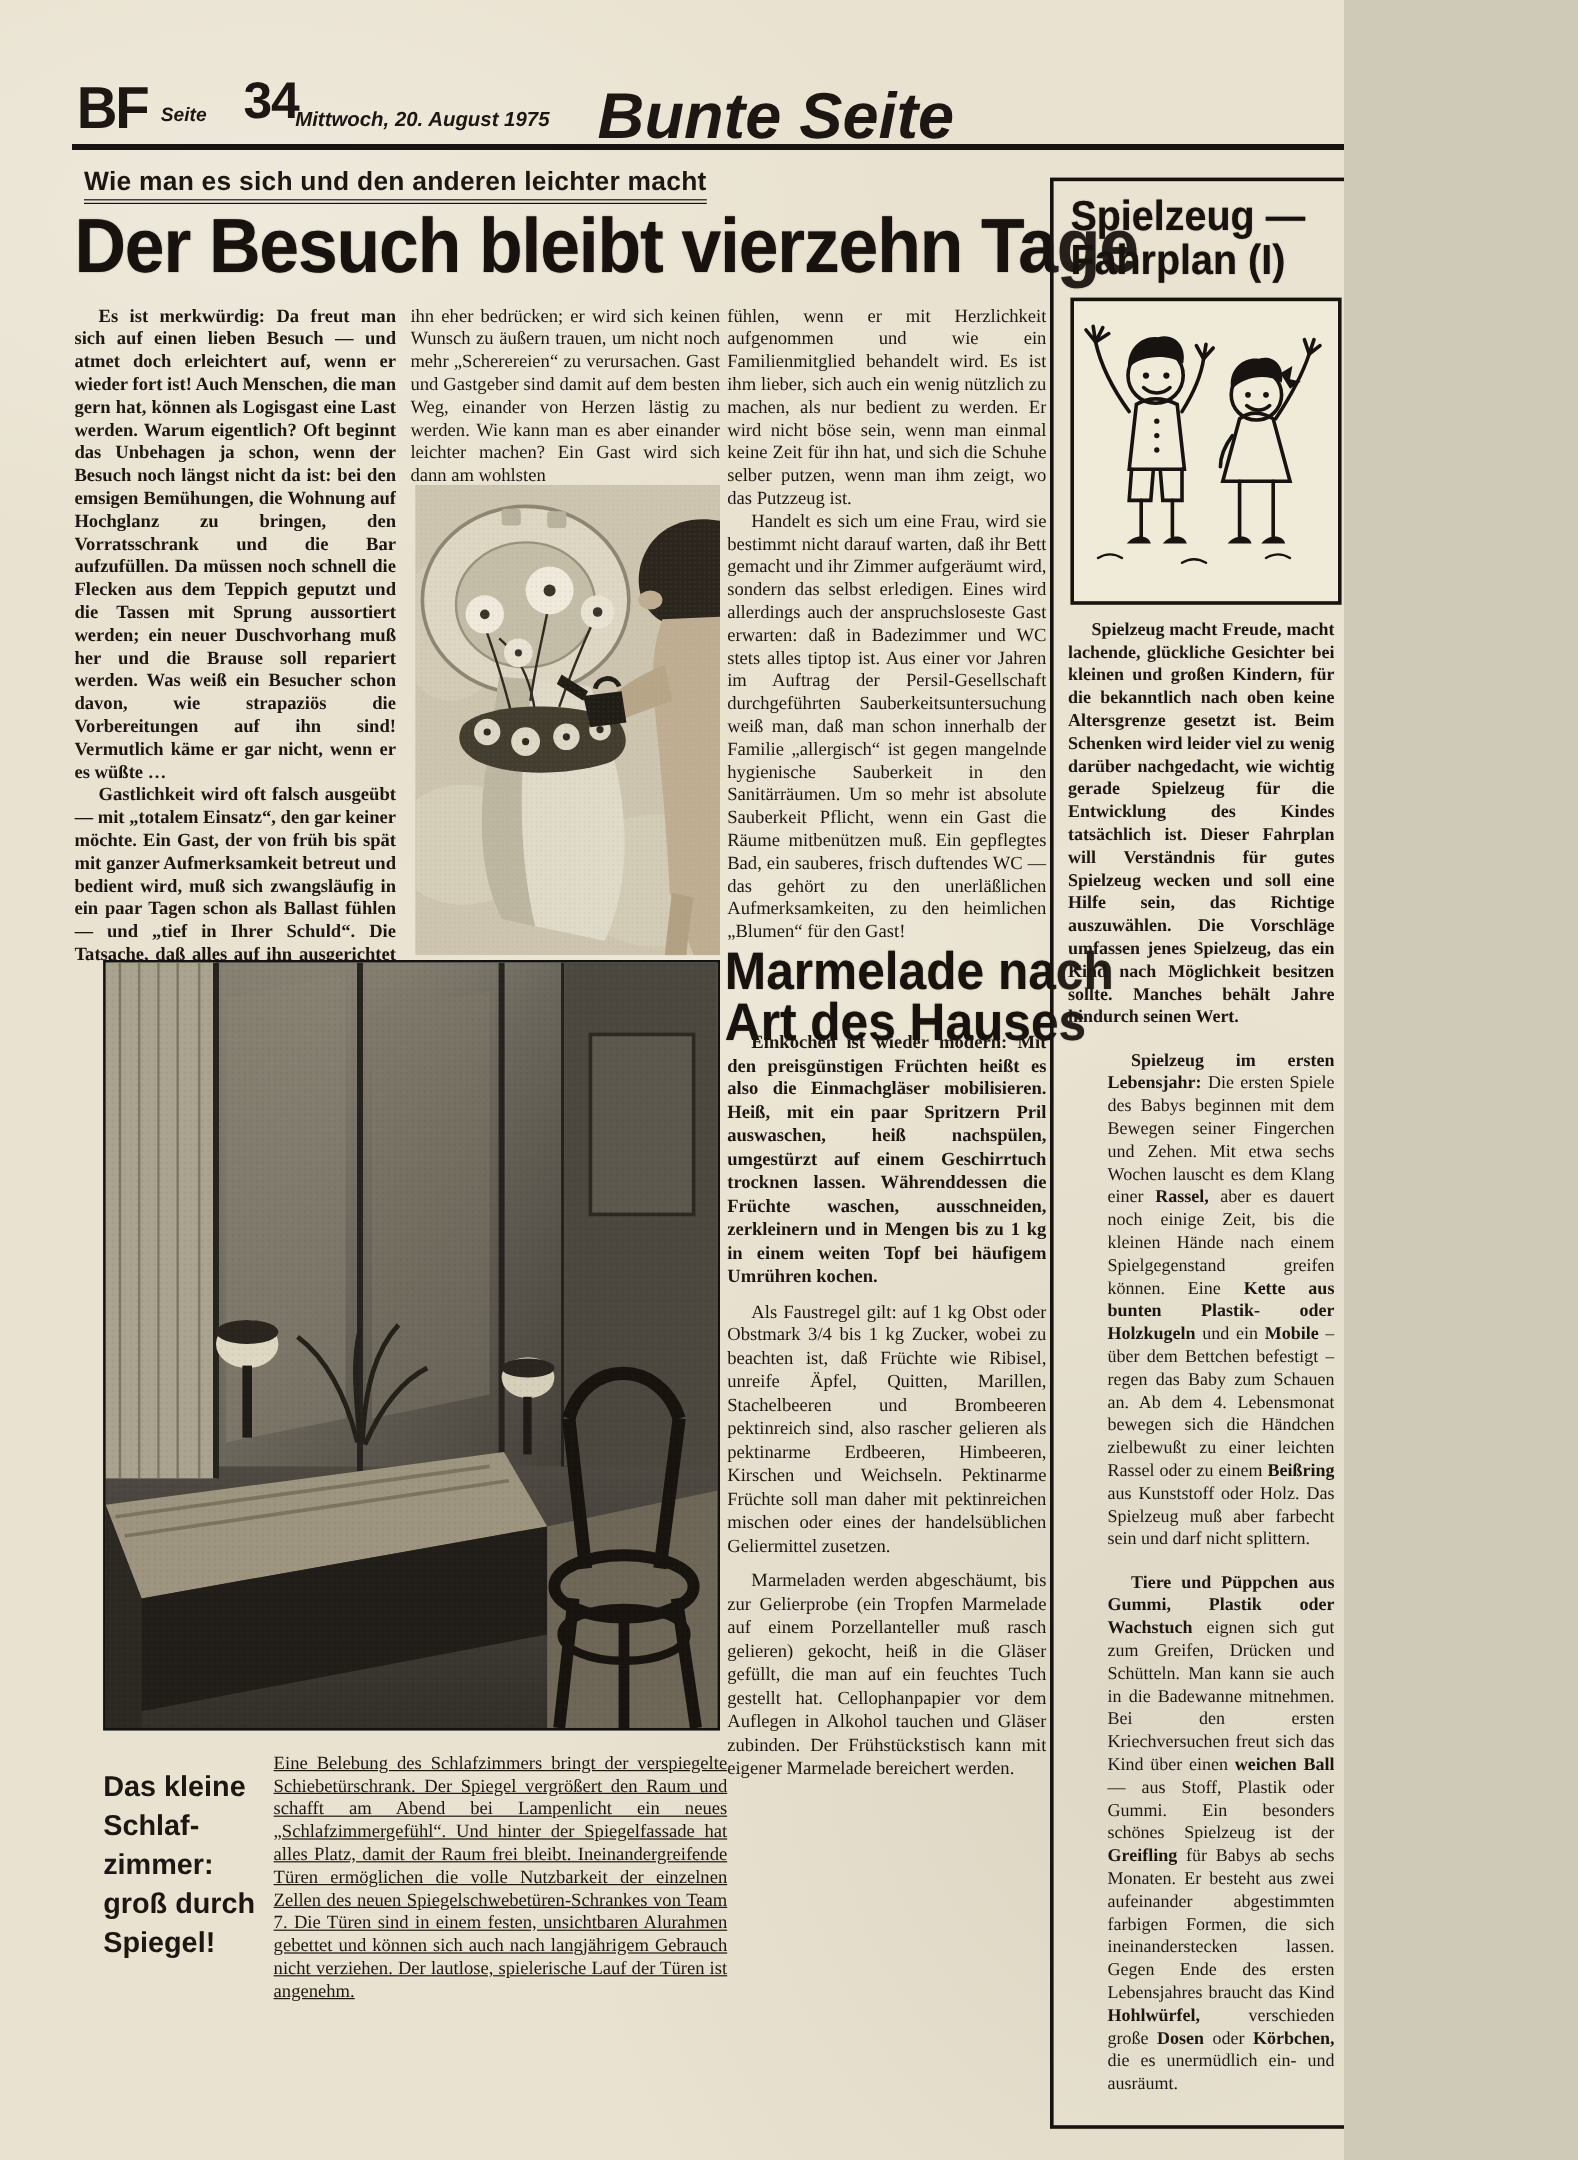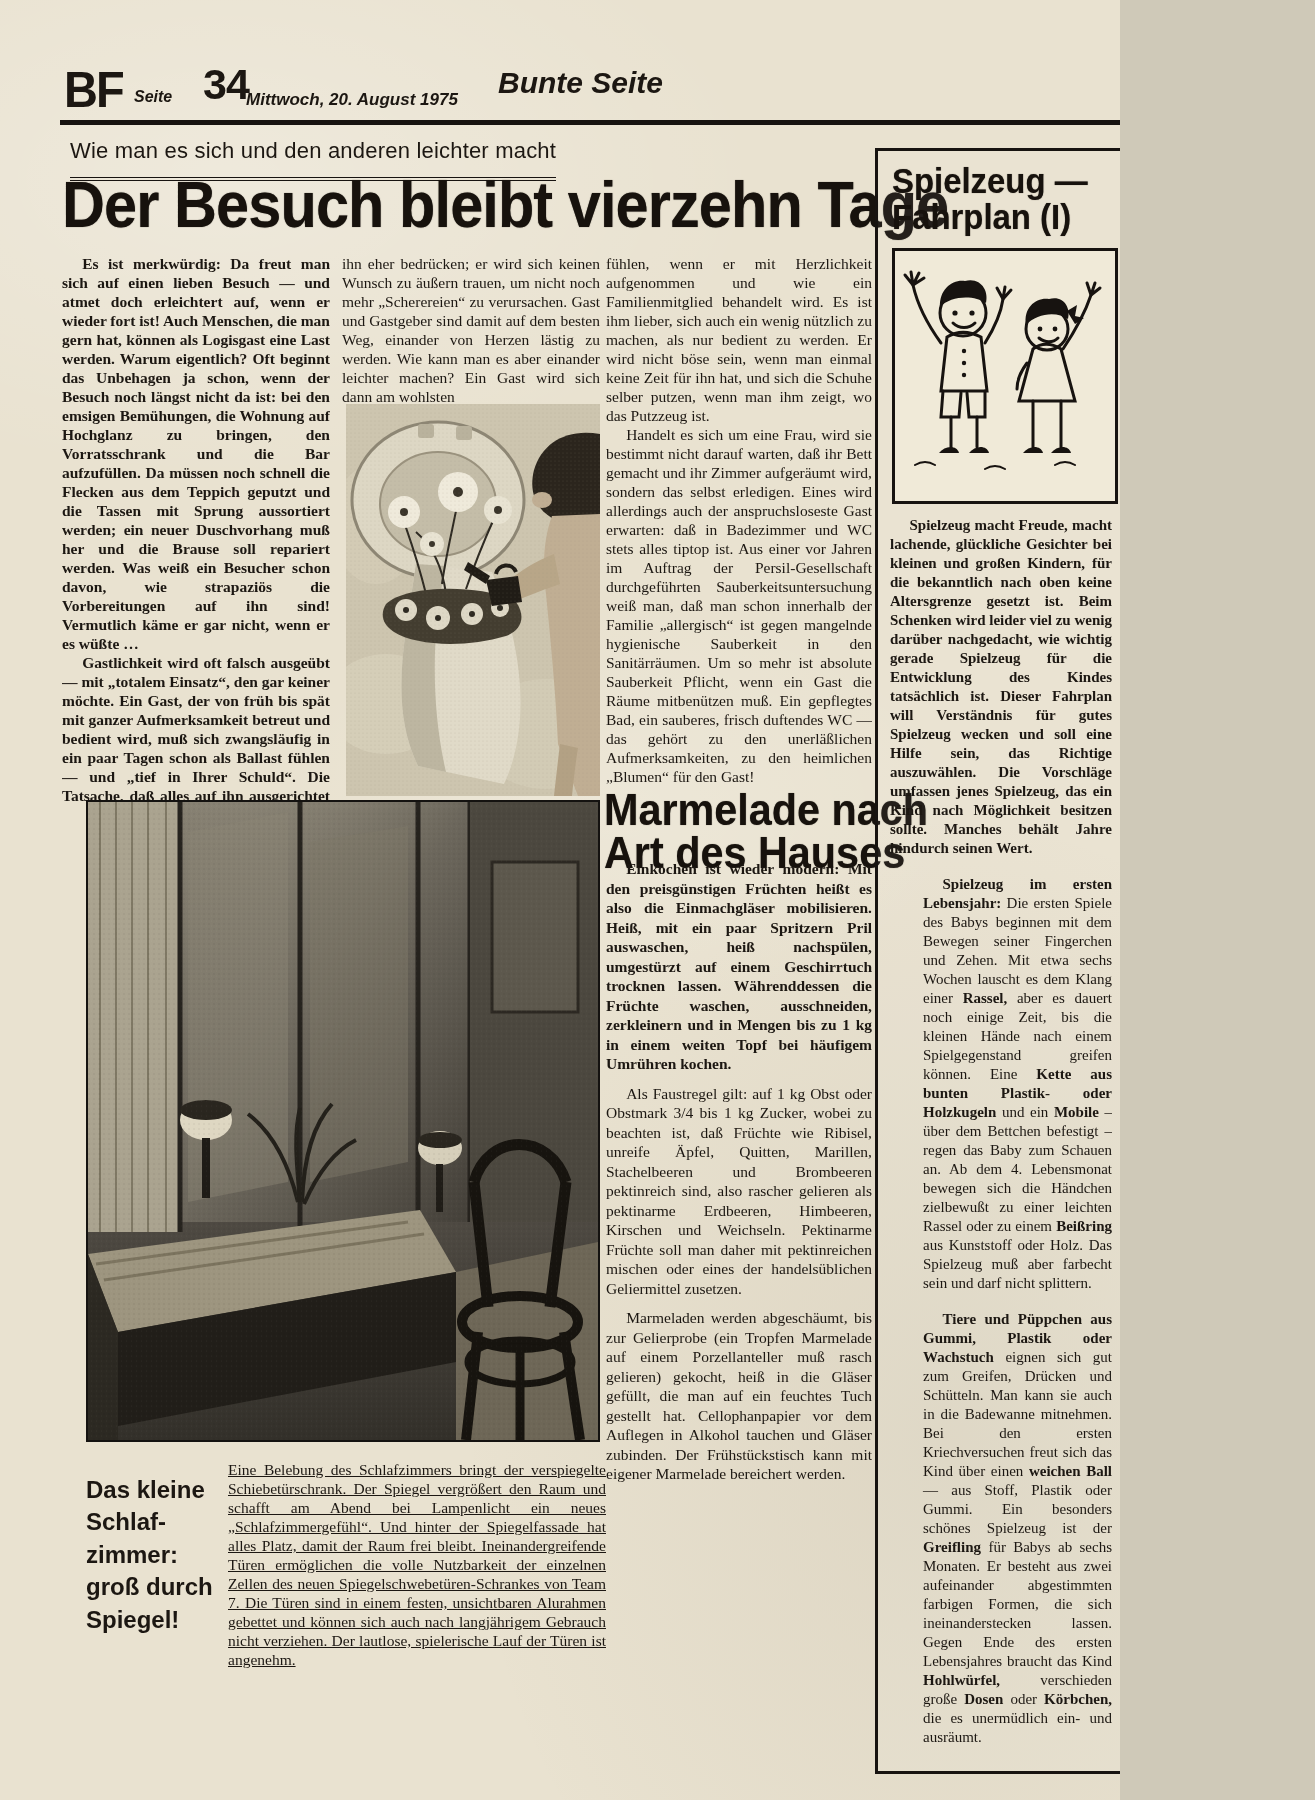--- a/index.html
+++ b/index.html
@@ -11,25 +11,25 @@
       radial-gradient(ellipse 500px 300px at 55% 45%, rgba(255,255,250,.18), rgba(0,0,0,0) 70%),
       #e9e2d0;
     font-family:"Liberation Serif", serif;color:#1c1712;
   }
   .abs{position:absolute;}
   
   .brand{font-family:"Liberation Sans",sans-serif;font-weight:900;font-size:47px;letter-spacing:-2px;transform:scaleY(1.05);}
   .seite-label{font-family:"Liberation Sans",sans-serif;font-style:italic;font-weight:700;font-size:16px;}
   .page-num{font-family:"Liberation Sans",sans-serif;font-weight:900;font-size:43px;letter-spacing:-1px;margin-left:25px;}
   .date{font-family:"Liberation Sans",sans-serif;font-style:italic;font-weight:700;font-size:17px;}
-  .section-title{font-family:"Liberation Sans",sans-serif;font-style:italic;font-weight:700;font-size:30px;letter-spacing:0px;}
+  .section-title{font-family:"Liberation Sans",sans-serif;font-style:italic;font-weight:700;font-size:54px;letter-spacing:0px;}
   .toprule{background:#171310;}
   
-  .kicker{font-family:"Liberation Sans",sans-serif;font-weight:400;font-size:22px;letter-spacing:.2px;
-          padding-bottom:13px;border-bottom:4px double #171310;}
+  .kicker{font-family:"Liberation Sans",sans-serif;font-weight:700;font-size:22px;letter-spacing:.2px;
+          padding-bottom:2px;border-bottom:4px double #171310;}
   .headline{font-family:"Liberation Sans",sans-serif;font-weight:900;font-size:64px;letter-spacing:-1px;
             transform:scaleX(.93);transform-origin:left top;white-space:nowrap;color:#17120d;
             text-shadow:0 0 1px rgba(23,18,13,.7);}
   .subhead{font-family:"Liberation Sans",sans-serif;font-weight:900;white-space:pre-line;color:#17120d;
            transform:scaleX(.94);transform-origin:left top;text-shadow:0 0 1px rgba(23,18,13,.6);}
   
   .col{font-size:15.5px;line-height:19px;text-align:justify;overflow:hidden;}
   .col p{margin:0;}
   .col p + p{text-indent:1.3em;}
   .indent{text-indent:1.3em;}

